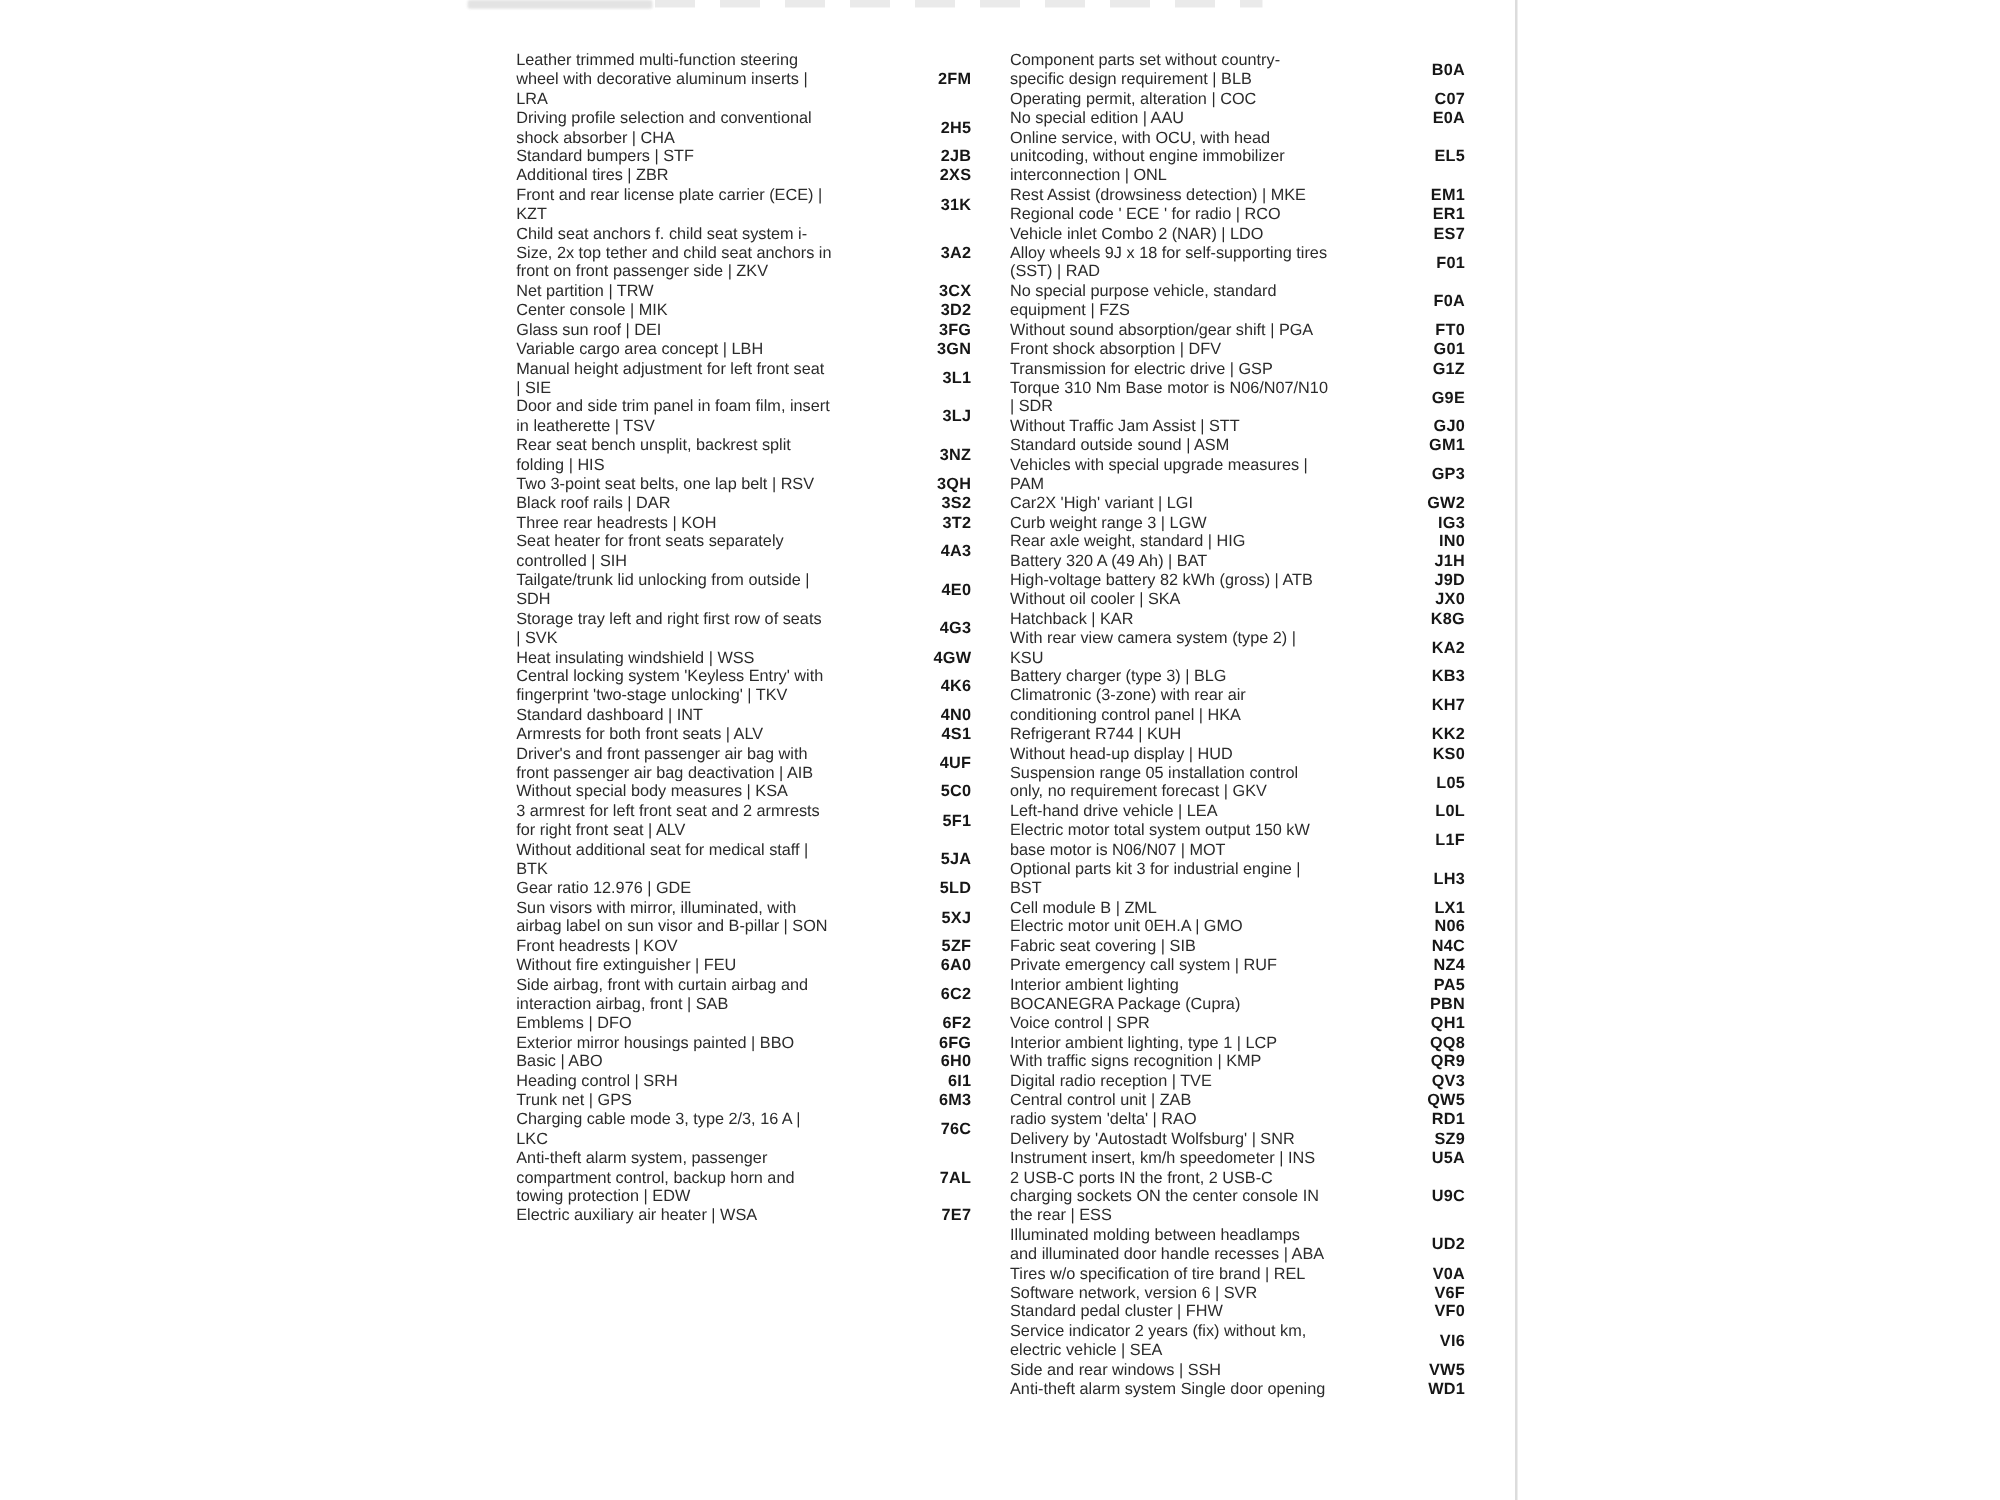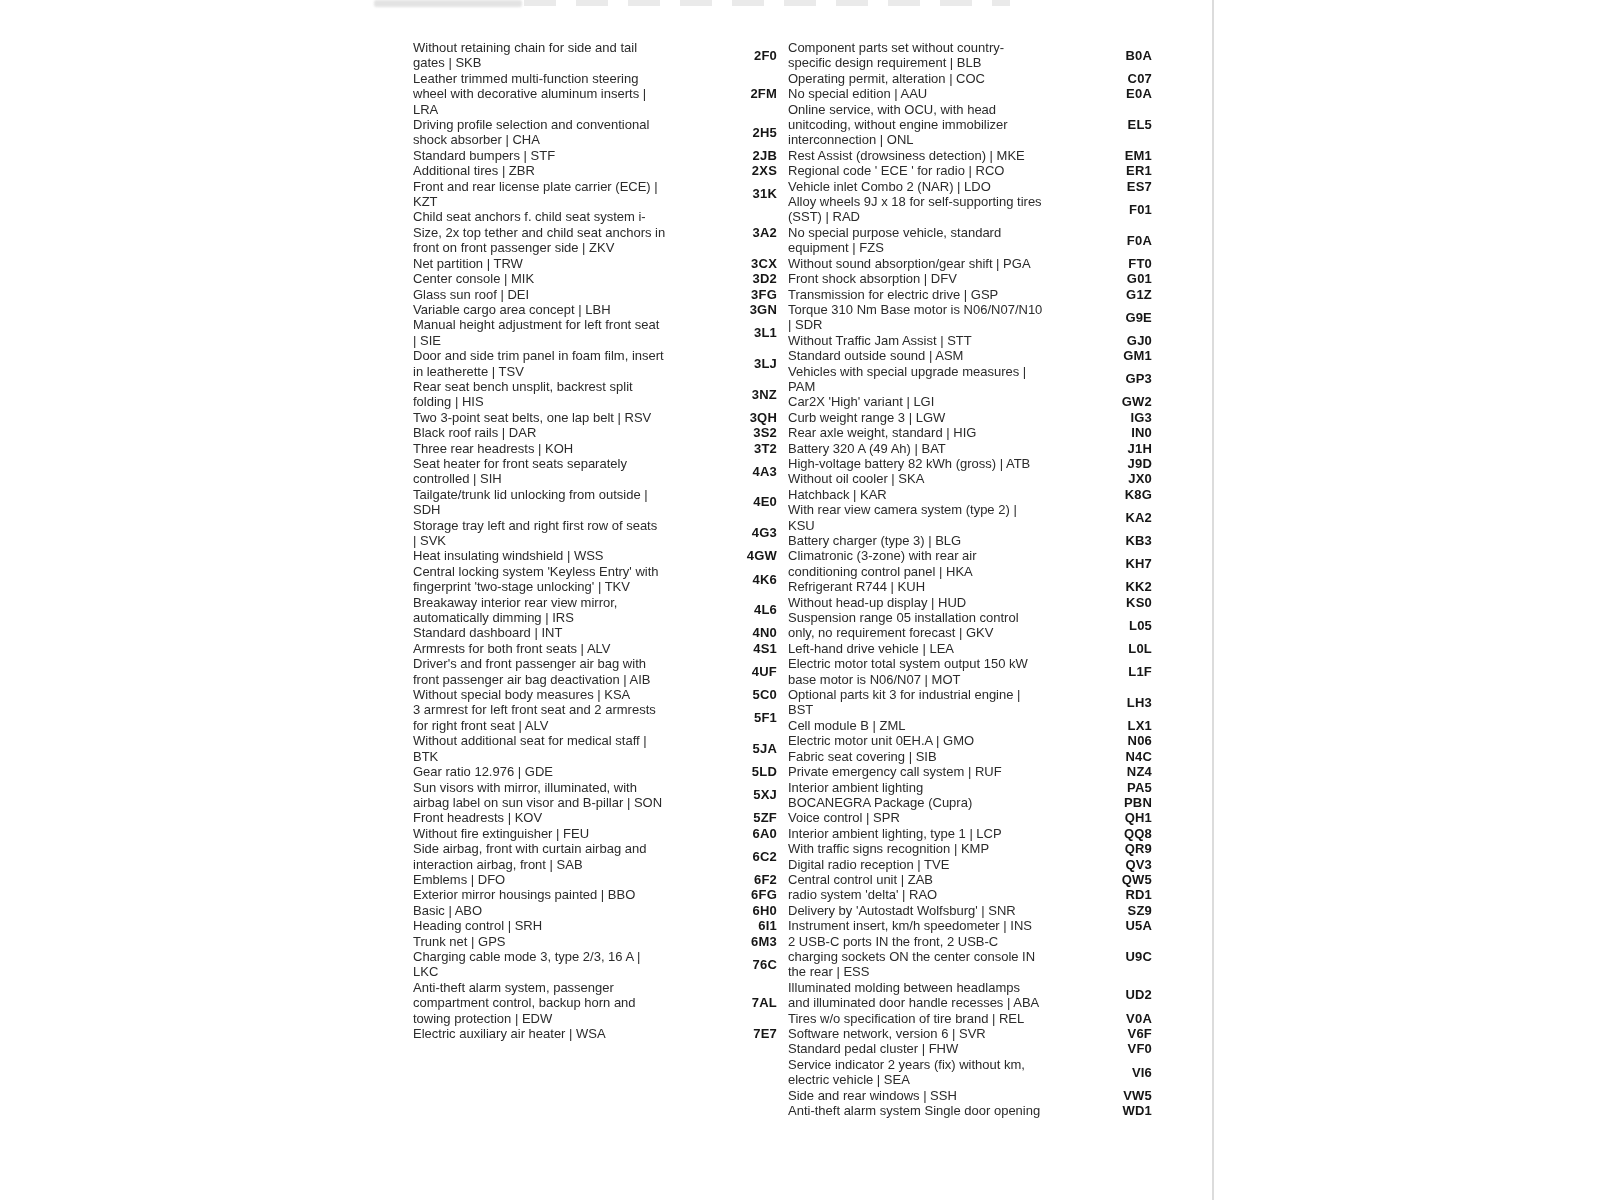--- a/index.html
+++ b/index.html
@@ -5,21 +5,21 @@
   html,body{margin:0;padding:0}
   body{
     width:1600px;height:1200px;
     background:#ffffff;
     position:relative;
     overflow:hidden;
     font-family:"Liberation Sans", sans-serif;
   }
   .pane{position:absolute;top:40px}
   .pane-left{left:413px}
-  .pane-right{left:788px}
+  .pane-right{left:808px}
   table{border-collapse:collapse;table-layout:fixed;margin:0}
   td{
     padding:0;
     font-size:13px;
     line-height:15.4px;
     color:#2b2b2b;
     vertical-align:top;
   }
   td.desc{white-space:pre-line;overflow:hidden}
   .pane-left  td.desc{width:280px}
@@ -51,25 +51,20 @@
 <body>
 
 <div class="remnant-a"></div>
 <div class="remnant-b"></div>
 <div class="page-edge"></div>
 
 <div class="pane pane-left">
   <table>
       <tbody id="tbody-left">
         <tr>
-          <td class="desc">Without retaining chain for side and tail
-gates | SKB</td>
-          <td class="code">2F0</td>
-        </tr>
-        <tr>
           <td class="desc">Leather trimmed multi-function steering
 wheel with decorative aluminum inserts |
 LRA</td>
           <td class="code">2FM</td>
         </tr>
         <tr>
           <td class="desc">Driving profile selection and conventional
 shock absorber | CHA</td>
           <td class="code">2H5</td>
         </tr>
@@ -151,25 +146,20 @@
           <td class="code">4G3</td>
         </tr>
         <tr>
           <td class="desc">Heat insulating windshield | WSS</td>
           <td class="code">4GW</td>
         </tr>
         <tr>
           <td class="desc">Central locking system 'Keyless Entry' with
 fingerprint 'two-stage unlocking' | TKV</td>
           <td class="code">4K6</td>
-        </tr>
-        <tr>
-          <td class="desc">Breakaway interior rear view mirror,
-automatically dimming | IRS</td>
-          <td class="code">4L6</td>
         </tr>
         <tr>
           <td class="desc">Standard dashboard | INT</td>
           <td class="code">4N0</td>
         </tr>
         <tr>
           <td class="desc">Armrests for both front seats | ALV</td>
           <td class="code">4S1</td>
         </tr>
         <tr>

